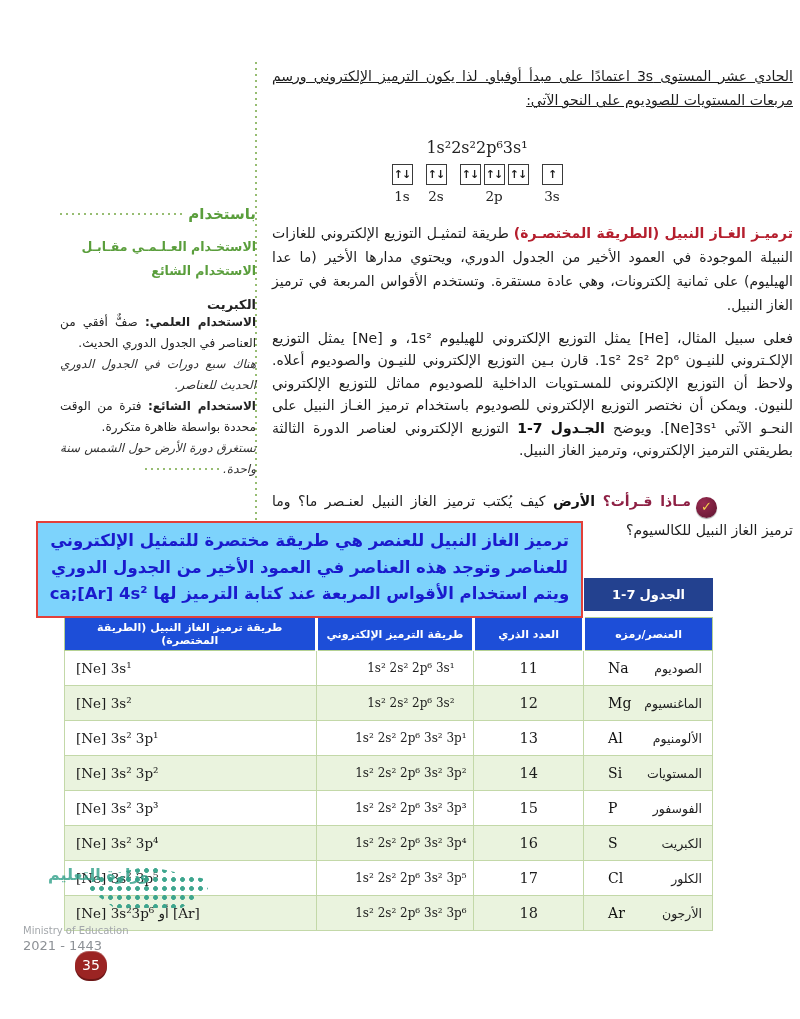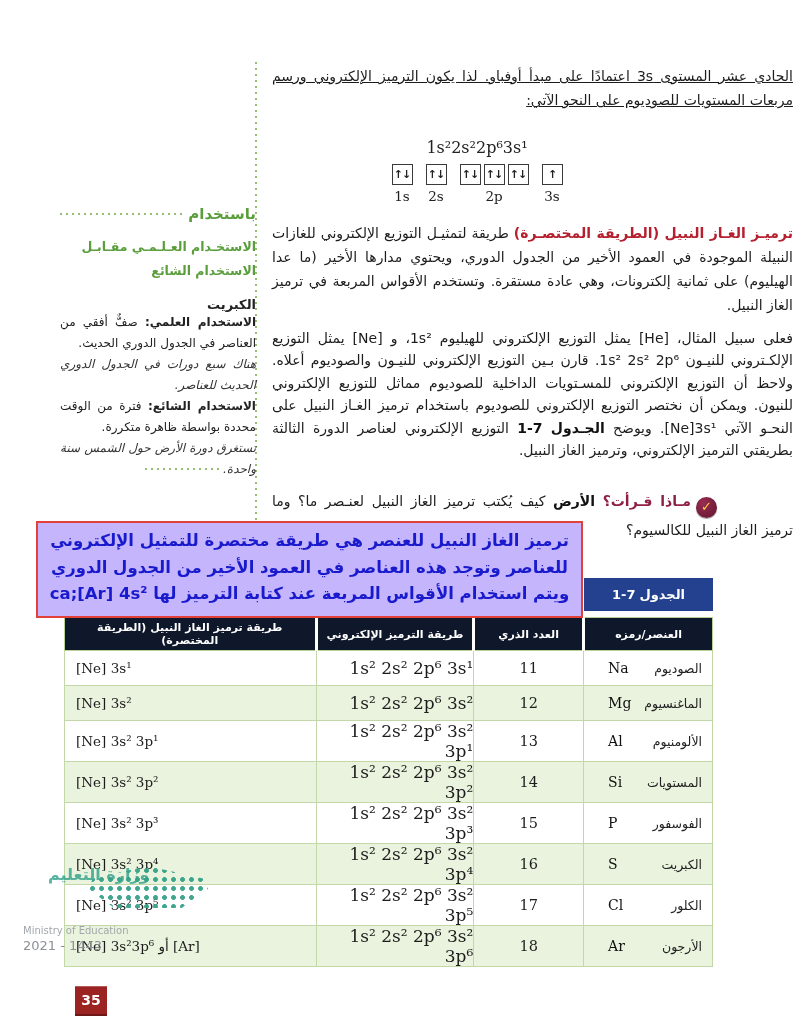--- a/index.html
+++ b/index.html
@@ -66,73 +66,73 @@
     background:repeating-linear-gradient(to left,#97bd72 0 2px,transparent 2px 6px); }
 
   #v-dotted-line {
     position:absolute; left:255px; top:62px; width:2px; height:458px;
     background:repeating-linear-gradient(to bottom,#97bd72 0 2px,transparent 2px 6px);
   }
 
   
   #annotation-box {
     position:absolute; left:36px; top:521px; width:547px; height:97px;
-    background:#c4b5fd; border:2px solid #e2403a; z-index:10;
+    background:#7dd3fc; border:2px solid #e2403a; z-index:10;
     direction:rtl; text-align:center;
     color:#1a1acd; font-weight:bold; font-size:16.5px; line-height:1.62;
     padding-top:5px;
   }
 
   
   #table-block { position:absolute; left:64px; top:578px; width:649px; }
   #table-title {
     position:absolute; right:0; top:0; width:129px; height:33px;
     background:#23418f; color:#fff; font-weight:bold; font-size:13px;
     display:flex; align-items:center; justify-content:center; gap:4px; direction:rtl;
   }
   #data-table {
     margin-top:39px; width:649px; border-collapse:collapse; direction:rtl;
     border:1px solid #b5d193;
   }
   #data-table th {
-    background:#0f172a; color:#fff; font-size:11px; font-weight:bold;
+    background:#1d4ed8; color:#fff; font-size:11px; font-weight:bold;
     height:33px; padding:0 3px; border-bottom:1px solid #b5d193;
   }
   #data-table th:not(:first-child) { border-inline-start:3px solid #ffffff; }
   #data-table td { border:1px solid #c3d8a8; height:35px; }
   #data-table tr.alt { background:#eaf3de; }
   .el-cell { display:flex; justify-content:space-between; align-items:center;
     padding:0 10px 0 24px; }
   .el-name { font-size:12.5px; color:#222; }
   .el-sym  { font-family:"DejaVu Serif",serif; font-size:14px; color:#111; }
   .td-z { text-align:center; font-family:"DejaVu Serif",serif; font-size:14.5px; }
-  .td-config { direction:ltr; text-align:right; padding-left:32px;
-    font-family:"DejaVu Serif",serif; font-size:17px; }
+  .td-config { direction:ltr; text-align:center; padding-left:32px;
+    font-family:"DejaVu Serif",serif; font-size:12px; }
   .td-noble  { direction:ltr; text-align:left; padding-left:11px;
     font-family:"DejaVu Serif",serif; font-size:13.5px; }
 
   
   #watermark-dots {
     position:absolute; left:88px; top:866px; width:120px; height:42px; z-index:7;
     background-image:radial-gradient(circle,#35a189 2.1px,transparent 2.7px);
     background-size:9px 9px;
     clip-path:polygon(50% 0,96% 30%,100% 55%,78% 100%,22% 100%,0 55%,4% 30%);
     opacity:.95;
   }
   #ministry-ar {
     position:absolute; left:48px; top:865px; z-index:6;
     color:#2fa089; font-weight:bold; font-size:16px; opacity:.8; direction:rtl;
   }
   #ministry-en { position:absolute; left:23px; top:925px; color:#a3a7ab; font-size:10px; }
   #edition     { position:absolute; left:23px; top:938px; color:#8d9196; font-size:13px; }
   #page-badge {
-    position:absolute; left:75px; top:986px; width:32px; height:28px; z-index:8;
-    background:#9b2423; border-radius:0;
+    position:absolute; left:75px; top:951px; width:32px; height:28px; z-index:8;
+    background:#9b2423; border-radius:14px;
     display:flex; align-items:center; justify-content:center;
-    color:#fff; font-weight:bold; font-size:14px;
+    color:#fff; font-weight:normal; font-size:14px;
     box-shadow:0 2px 0 #6d1717, inset 0 1px 0 rgba(255,255,255,.25);
   }
 </style>
 </head>
 <body>
 
 <div id="v-dotted-line"></div>
 
 <p class="main-col" id="p-intro">الحادي عشر المستوى 3s اعتمادًا على مبدأ أوفباو. لذا يكون الترميز الإلكتروني ورسم مربعات المستويات للصوديوم على النحو الآتي:</p>
 

